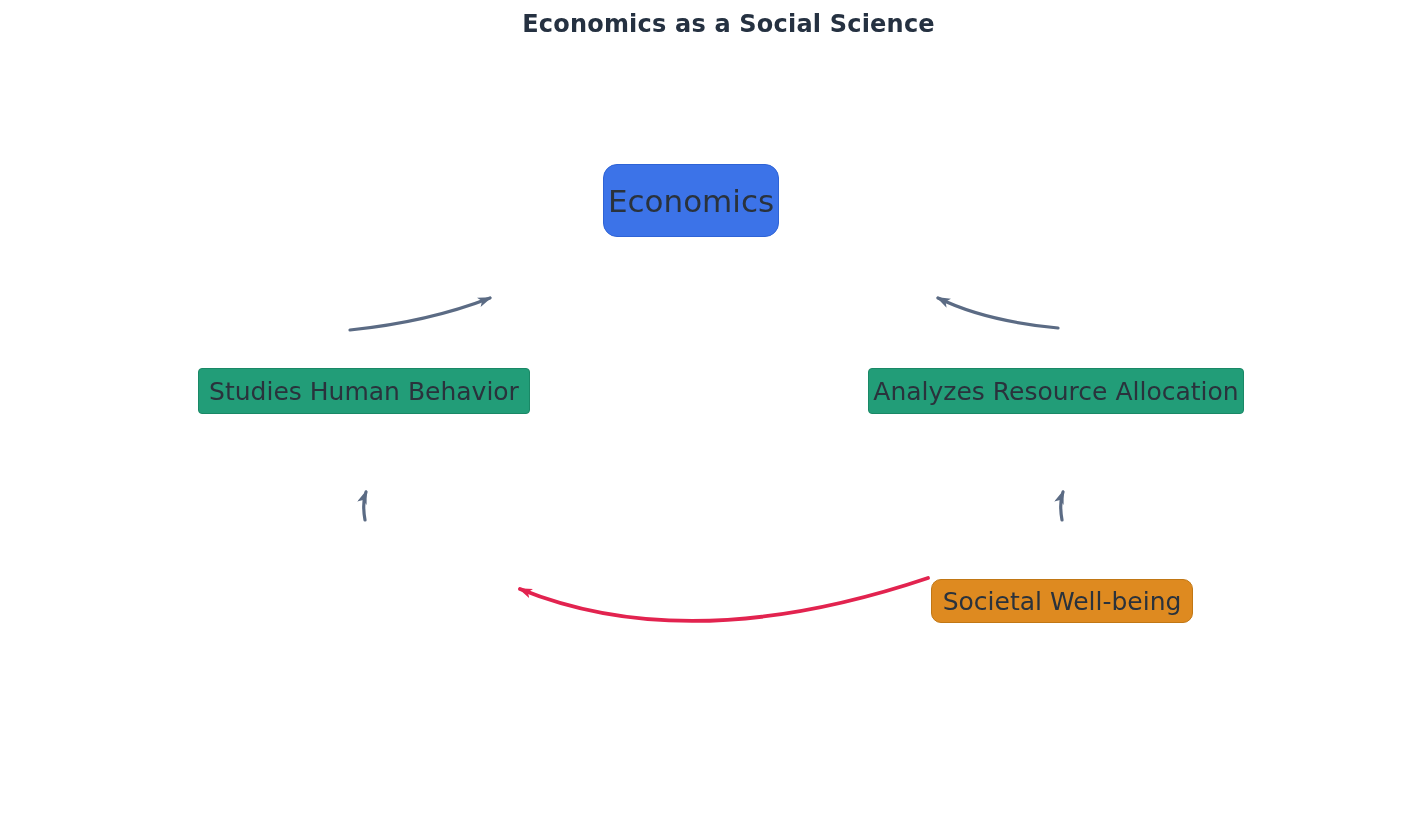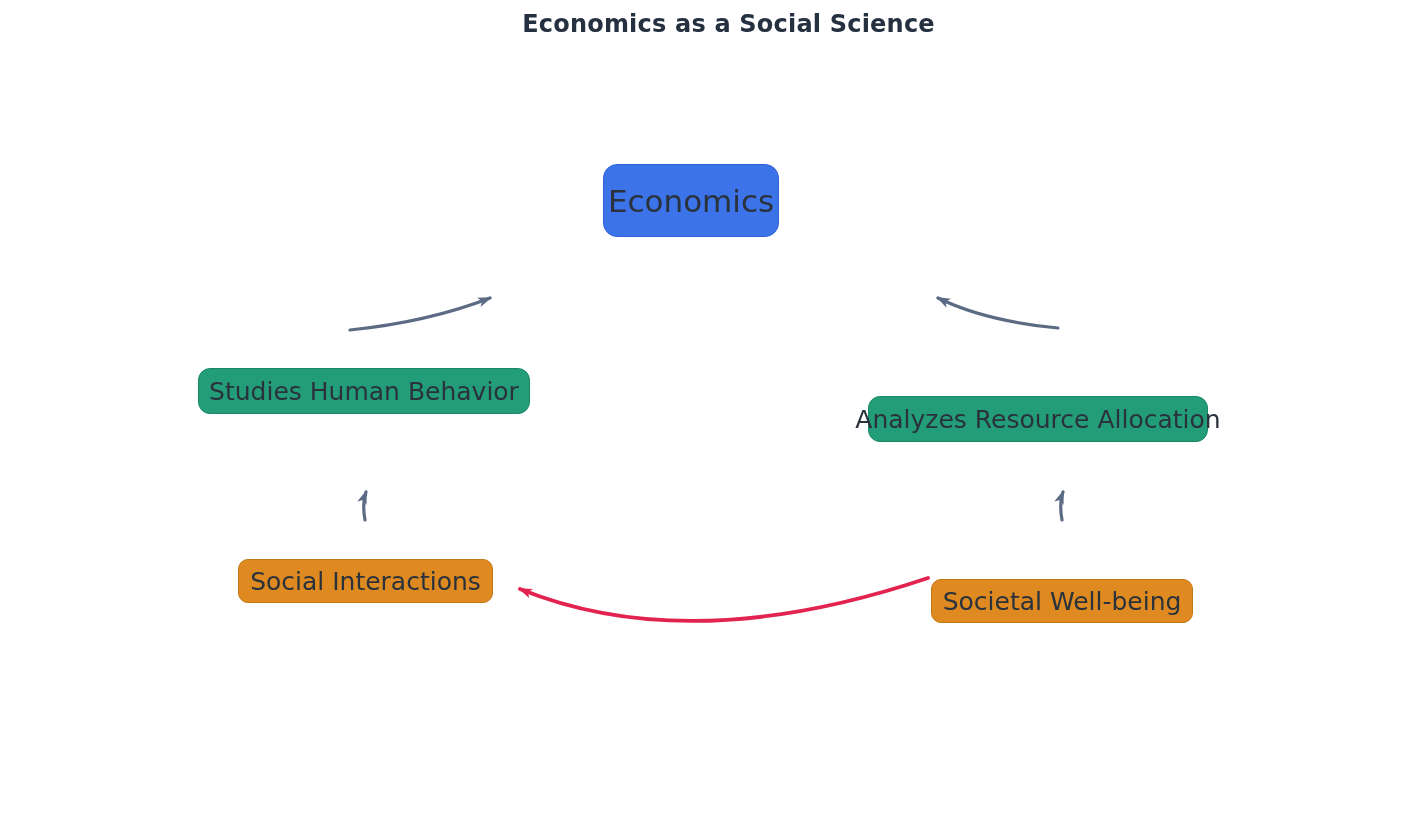--- a/index.html
+++ b/index.html
@@ -53,24 +53,24 @@
   .node-economics {
     left: 603px; top: 164px; width: 176px; height: 73px;
     background: var(--economics-fill, #3c73e8);
     border: 1.5px solid var(--economics-border, #2e63d6);
     border-radius: 14px;
     font-size: 31px;
   }
   .node-concept {
     background: var(--concept-fill, #229d78);
     border: 1.5px solid var(--concept-border, #1a8866);
-    border-radius: 12px;
+    border-radius: 4px;
   }
   .node-studies   { left: 198px; top: 368px; width: 332px; height: 46px; }
-  .node-analyzes  { left: 868px; top: 368px; width: 340px; height: 46px; margin-top: 28px; }
+  .node-analyzes  { left: 868px; top: 368px; width: 376px; height: 46px; }
   .node-outcome {
     background: var(--outcome-fill, #de8a20);
     border: 1.5px solid var(--outcome-border, #c17714);
     border-radius: 10px;
   }
   .node-social    { left: 238px; top: 559px; width: 255px; height: 44px; }
   .node-societal  { left: 931px; top: 579px; width: 262px; height: 44px; }
 </style>
 </head>
 <body>
@@ -105,21 +105,18 @@
   </div>
 
   <div class="node node-concept node-studies">
     <span>Studies Human Behavior</span>
   </div>
 
   <div class="node node-concept node-analyzes">
     <span>Analyzes Resource Allocation</span>
   </div>
 
-  <div class="node node-outcome node-social">
-    <span>Social Interactions</span>
-  </div>
 
   <div class="node node-outcome node-societal">
     <span>Societal Well-being</span>
   </div>
 
 </div>
 
 </body></html>

